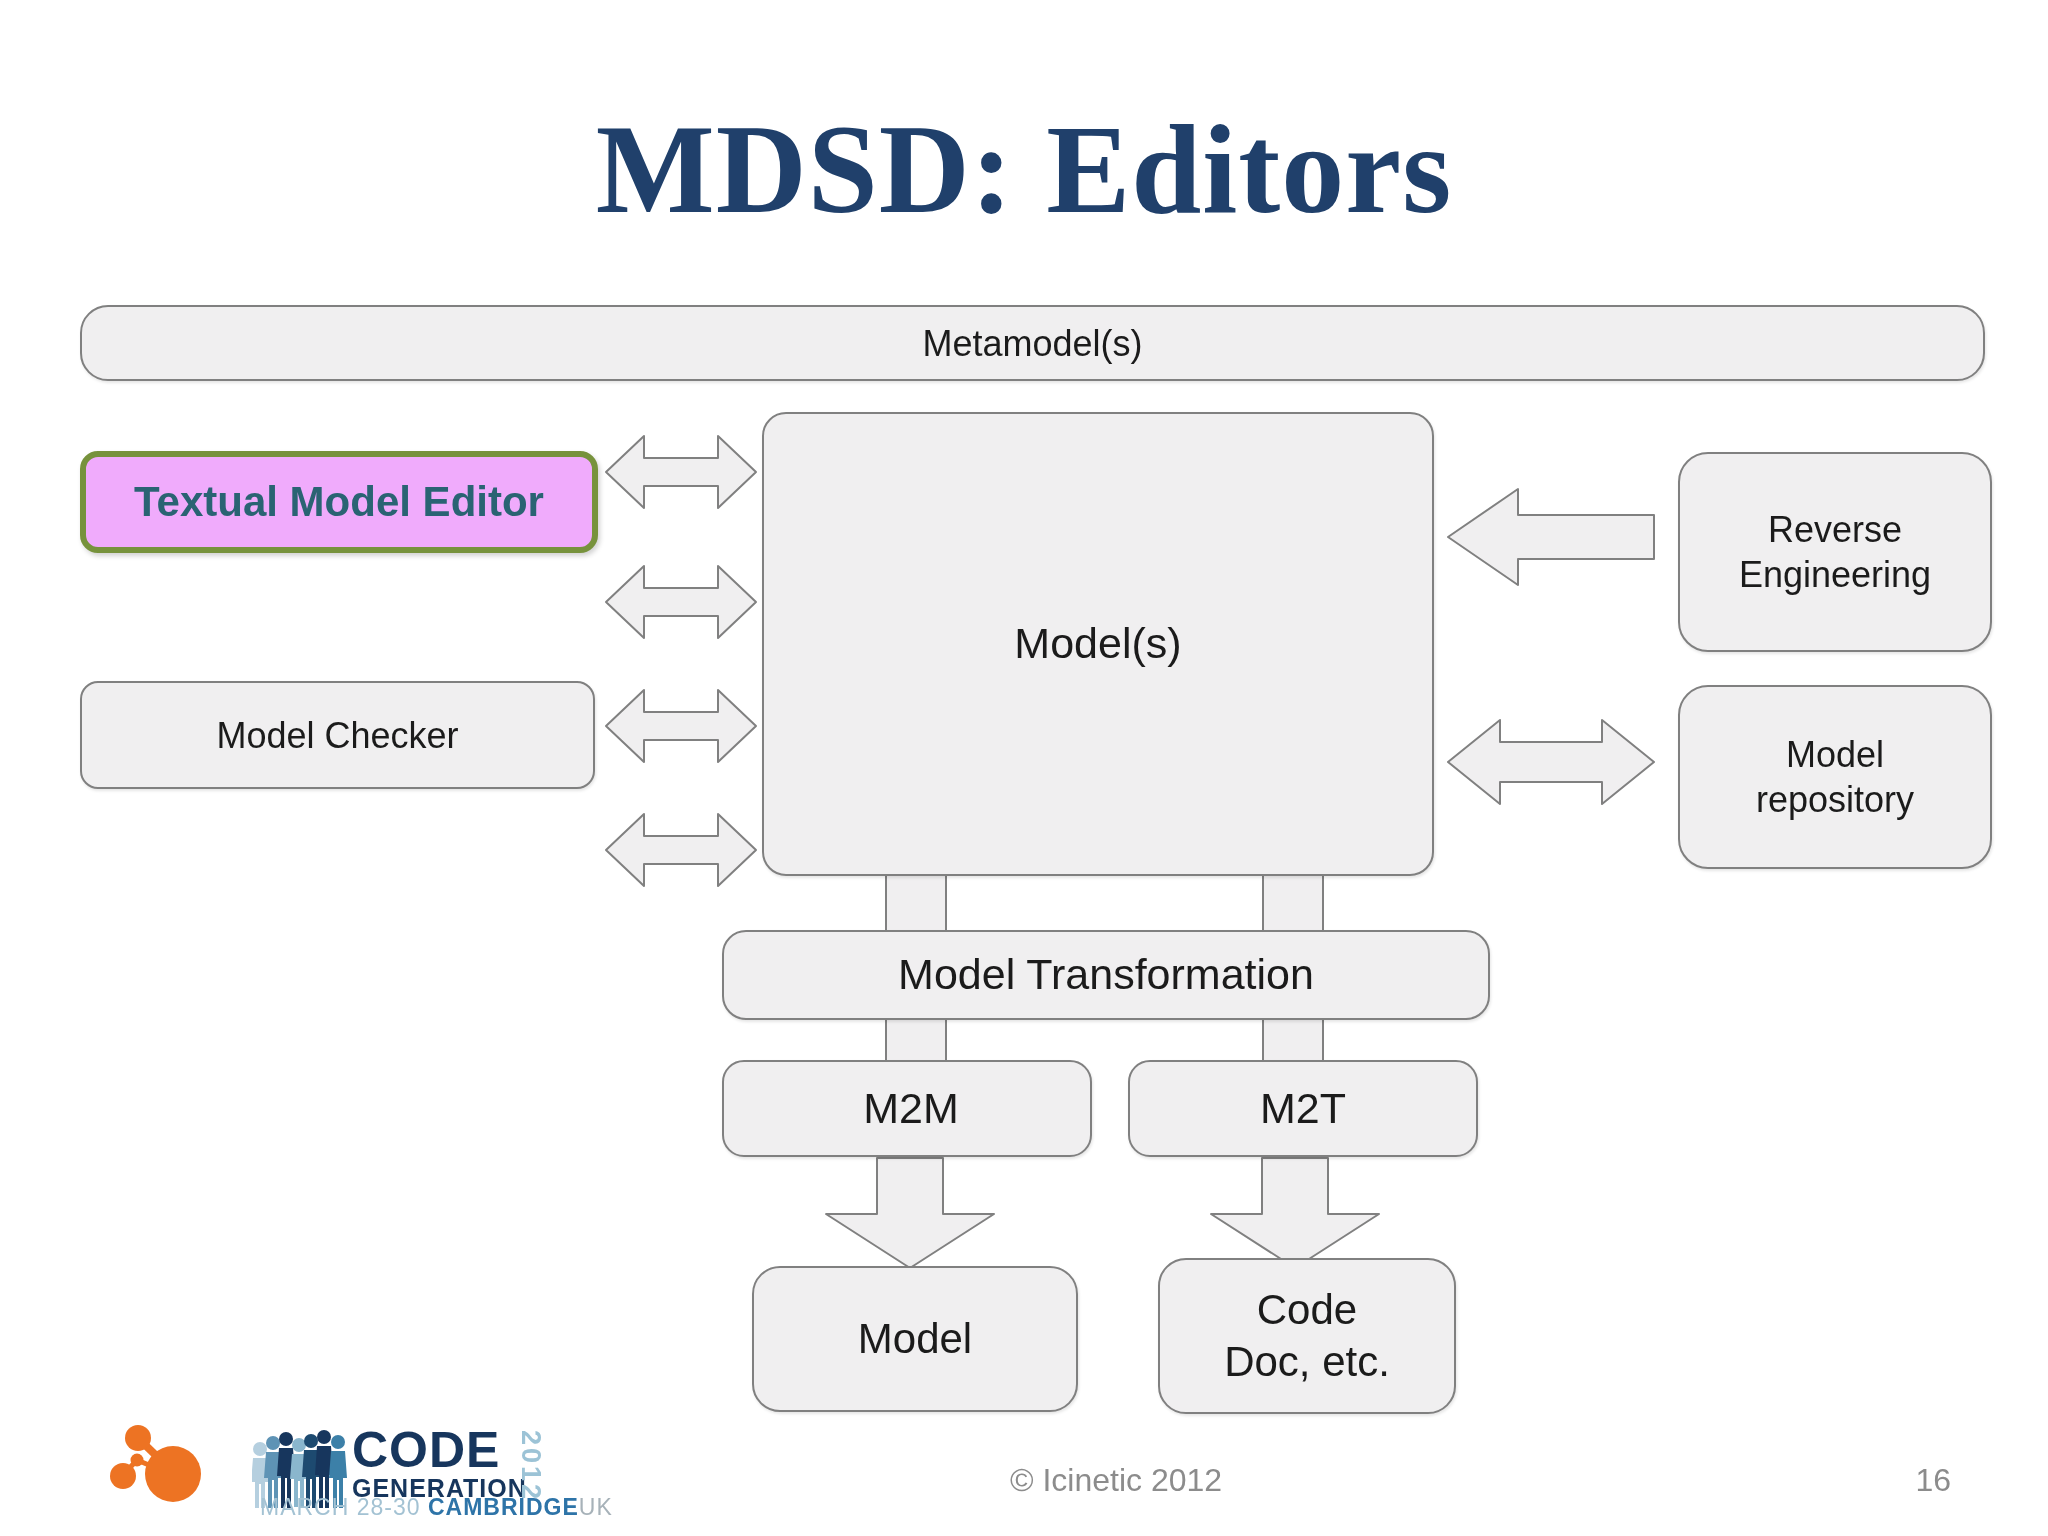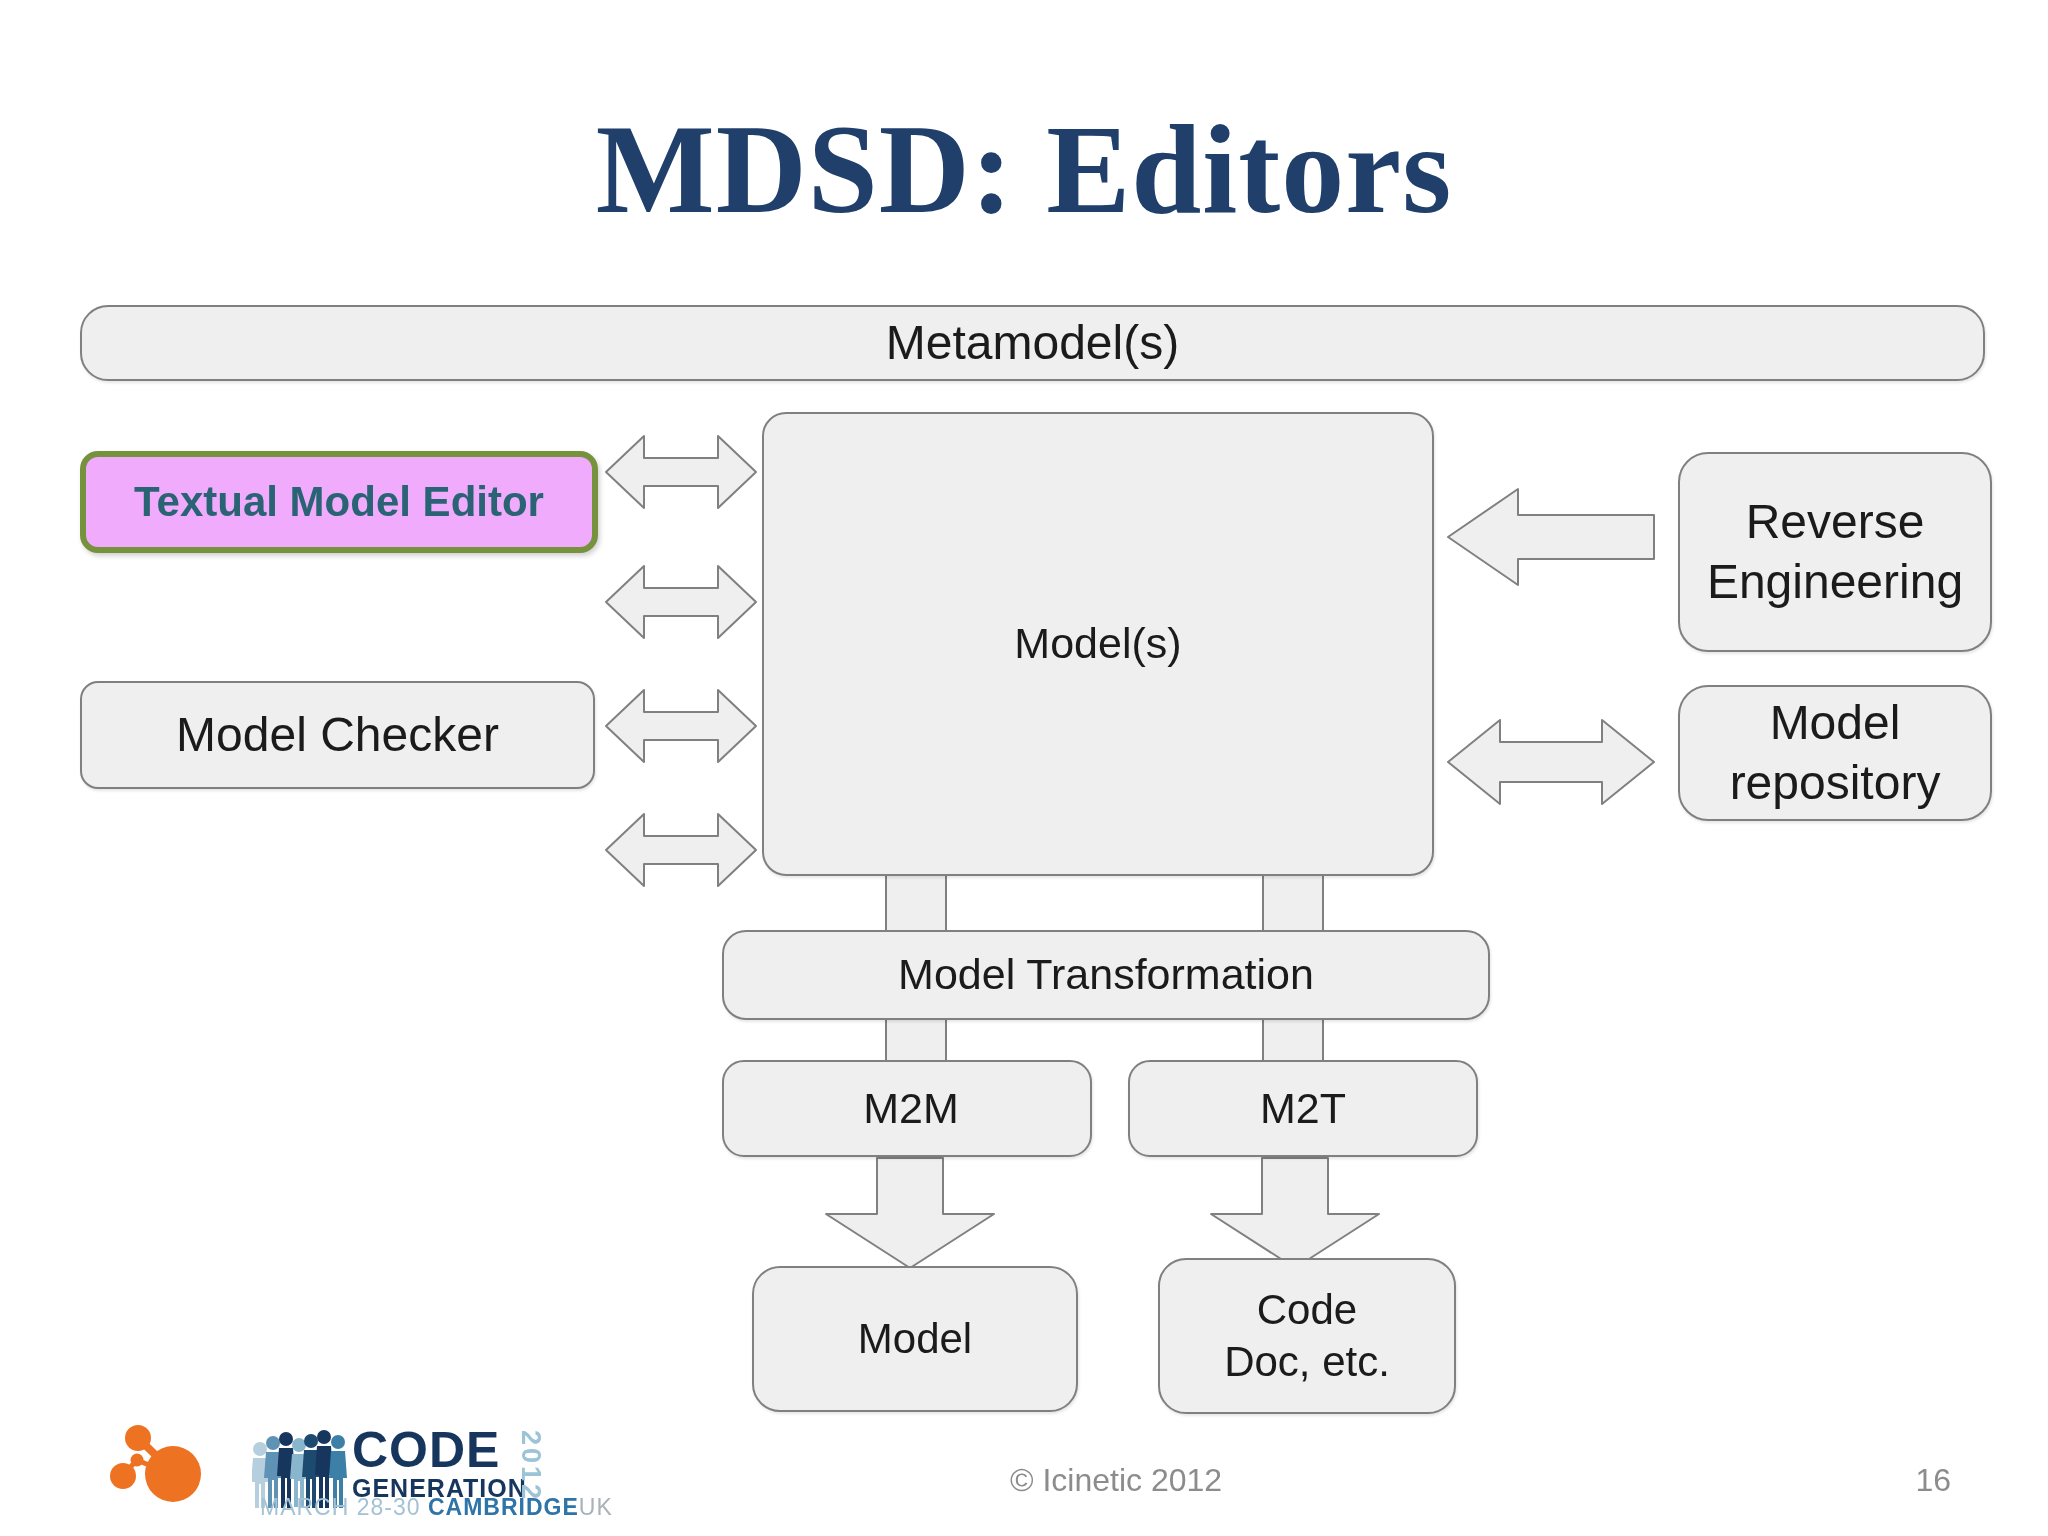--- a/index.html
+++ b/index.html
@@ -8,21 +8,21 @@
     font-family:"Liberation Sans",sans-serif;overflow:hidden;
   }
   .title{
     position:absolute;left:0;right:0;top:104px;text-align:center;
     font-family:"Liberation Serif",serif;font-weight:bold;font-size:126px;
     color:#20406b;letter-spacing:1px;line-height:1.05;
   }
   .box{
     position:absolute;display:flex;align-items:center;justify-content:center;
     background:#f0eff0;border:2px solid #808080;border-radius:22px;
-    color:#1b1b1b;font-size:48px;text-align:center;line-height:1.25;
+    color:#1b1b1b;font-size:36px;text-align:center;line-height:1.25;
     box-shadow:1px 2px 3px rgba(0,0,0,0.10);z-index:2;box-sizing:border-box;
   }
   .green{
     background:#f0abfc;border:6px solid #77923c;border-radius:18px;
     color:#2a6373;font-weight:bold;font-size:42px;
     box-shadow:2px 3px 5px rgba(0,0,0,0.18);
     margin-top:29px;
   }
   .connector{
     position:absolute;background:#f0eff0;border:2px solid #808080;
@@ -64,21 +64,21 @@
   <div class="title">MDSD: Editors</div>
 
   <div class="box" style="left:80px;top:305px;width:1905px;height:76px;border-radius:28px;">Metamodel(s)</div>
 
   <div class="box green" style="left:80px;top:422px;width:518px;height:102px;">Textual Model Editor</div>
   <div class="box" style="left:80px;top:681px;width:515px;height:108px;border-radius:18px;">Model Checker</div>
 
   <div class="box" style="left:762px;top:412px;width:672px;height:464px;border-radius:24px;font-size:43px;">Model(s)</div>
 
   <div class="box" style="left:1678px;top:452px;width:314px;height:200px;border-radius:30px;padding:1px 20px;">Reverse Engineering</div>
-  <div class="box" style="left:1678px;top:685px;width:314px;height:136px;border-radius:30px;padding:0 20px;">Model repository</div>
+  <div class="box" style="left:1678px;top:685px;width:314px;height:184px;border-radius:30px;padding:0 42px;">Model repository</div>
 
   <div class="arrow" style="left:604px;top:430px;">
     <svg width="154" height="84" viewBox="0 0 154 84">
         <polygon points="2,42 40,6 40,28 114,28 114,6 152,42 114,78 114,56 40,56 40,78" fill="#f0eff0" stroke="#808080" stroke-width="2" stroke-linejoin="round"></polygon>
       </svg>
   </div>
   <div class="arrow" style="left:604px;top:560px;">
     <svg width="154" height="84" viewBox="0 0 154 84">
         <polygon points="2,42 40,6 40,28 114,28 114,6 152,42 114,78 114,56 40,56 40,78" fill="#f0eff0" stroke="#808080" stroke-width="2" stroke-linejoin="round"></polygon>
       </svg>

